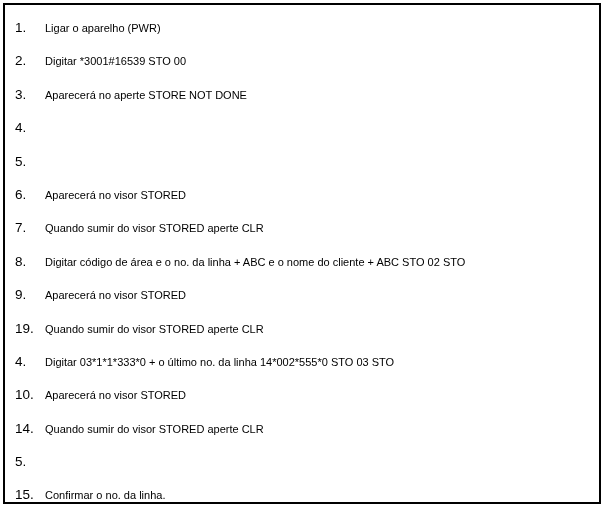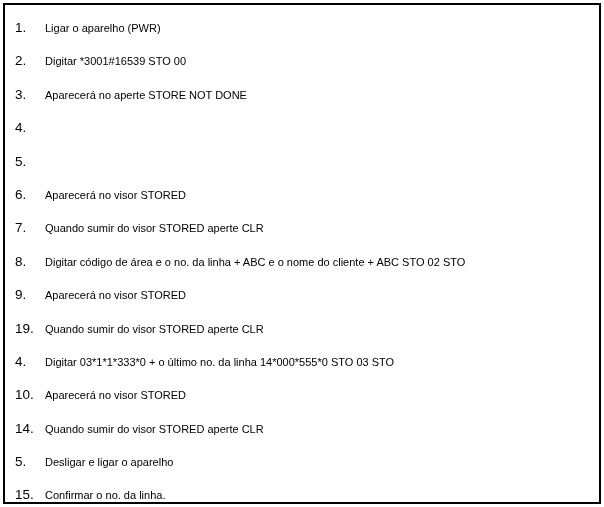--- a/index.html
+++ b/index.html
@@ -104,36 +104,35 @@
         <span class="txt">Aparecerá no visor STORED</span>
       </div>
 
       <div class="item">
         <span class="num">19.</span>
         <span class="txt">Quando sumir do visor STORED aperte CLR</span>
       </div>
 
       <div class="item">
         <span class="num">4.</span>
-        <span class="txt">Digitar 03*1*1*333*0 + o último no. da linha 14*000*555*0 STO 03 STO</span>
+        <span class="txt">Digitar 03*1*1*333*0 + o último no. da linha 14*002*555*0 STO 03 STO</span>
       </div>
 
       <div class="item">
         <span class="num">10.</span>
         <span class="txt">Aparecerá no visor  STORED</span>
       </div>
 
       <div class="item">
         <span class="num">14.</span>
         <span class="txt">Quando sumir do visor STORED aperte CLR</span>
       </div>
 
       <div class="item">
         <span class="num">5.</span>
-        <span class="txt">Desligar e ligar o aparelho</span>
       </div>
 
       <div class="item">
         <span class="num">15.</span>
         <span class="txt">Confirmar o no. da linha.</span>
       </div>
 
     </div>
   </div>
 </div>

